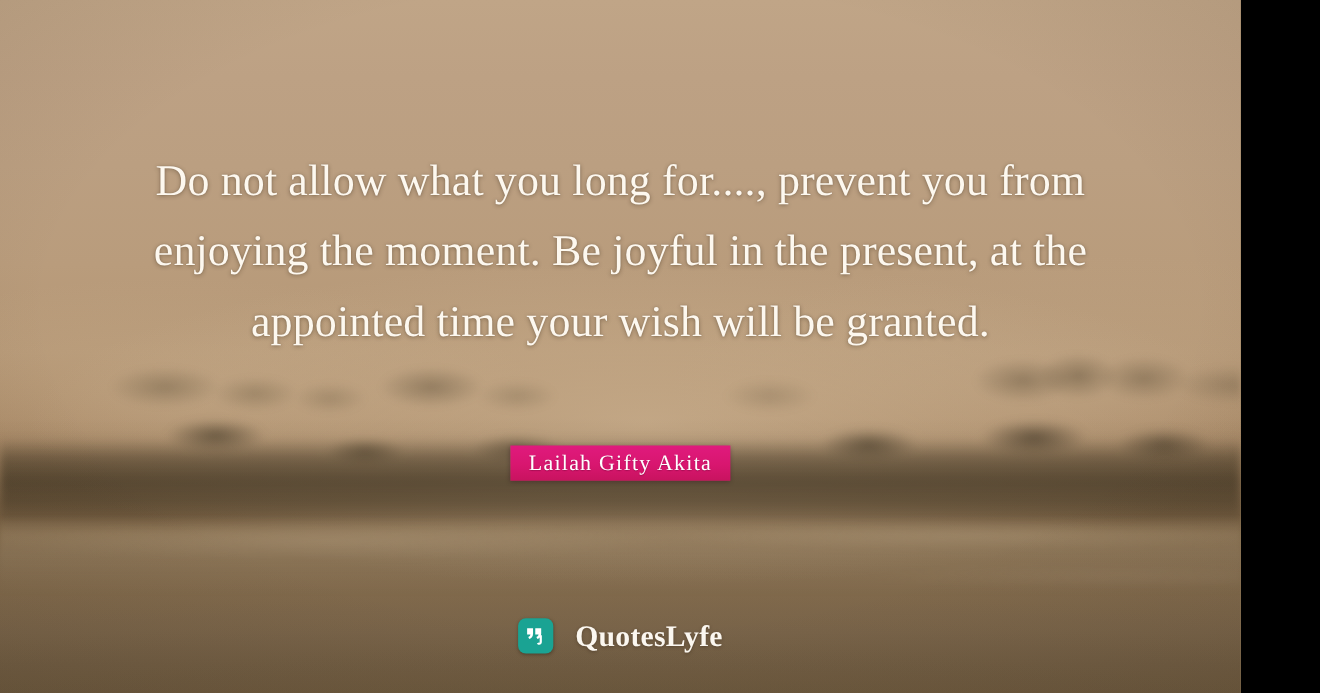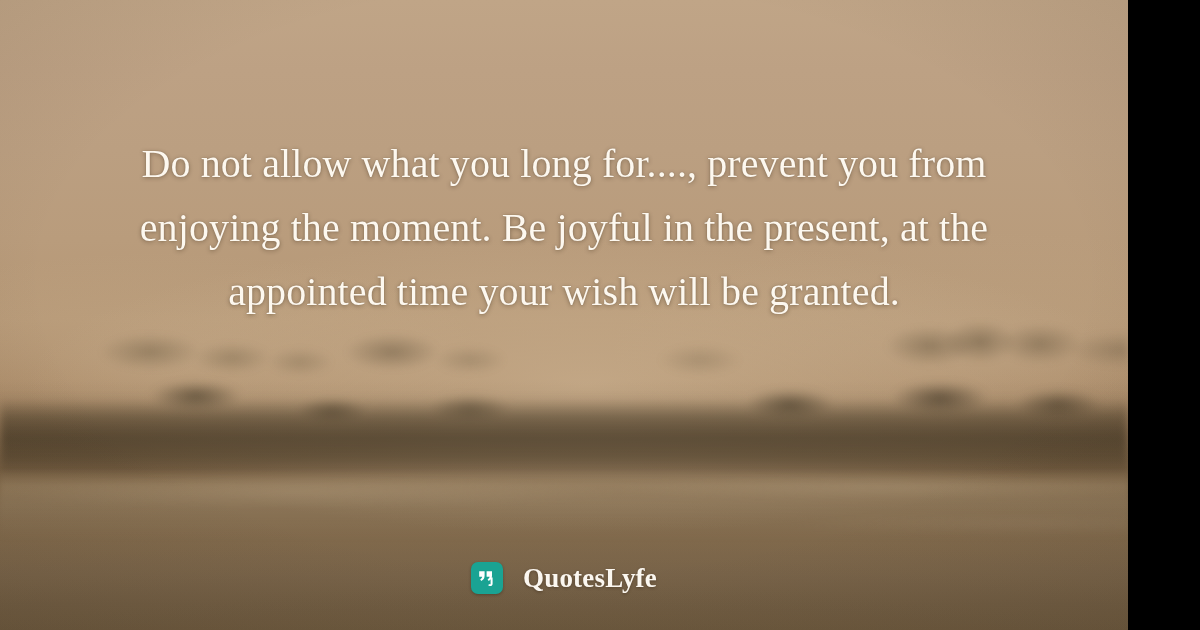--- a/index.html
+++ b/index.html
@@ -173,20 +173,23 @@
   <div class="bg-layer bg-haze"></div>
   <div class="bg-layer bg-trees-far"></div>
   <div class="bg-layer bg-shore"></div>
   <div class="bg-layer bg-water"></div>
   <div class="bg-layer bg-vignette"></div>
 
   <div class="quote-wrap">
     <p class="quote-text">Do not allow what you long for...., prevent you from enjoying the moment. Be joyful in the present, at the appointed time your wish will be granted.</p>
   </div>
 
+  <div class="author-row">
+    <span class="author-badge">Lailah Gifty Akita</span>
+  </div>
 
   <div class="logo-row">
     <span class="logo-mark">
       <svg width="22" height="22" viewBox="0 0 22 22" aria-hidden="true">
         <path d="M3.2 4.2h5.4v4.6c0 2.5-1.2 4.2-3.4 5.1l-1-1.7c1.3-.6 1.9-1.4 2-2.4H3.2V4.2z" fill="#ffffff"></path>
         <path d="M10.6 4.2H16v4.6c0 2.5-1.2 4.2-3.4 5.1l-1-1.7c1.3-.6 1.9-1.4 2-2.4h-3V4.2z" fill="#ffffff"></path>
         <path d="M14.6 10.6h2v6.1c0 1.4-1 2.4-2.4 2.4-.9 0-1.7-.4-2.1-1.1l1.5-1c.2.2.4.3.6.3.3 0 .4-.2.4-.6v-6.1z" fill="#ffffff"></path>
       </svg>
     </span>
     <span class="logo-word">QuotesLyfe</span>

